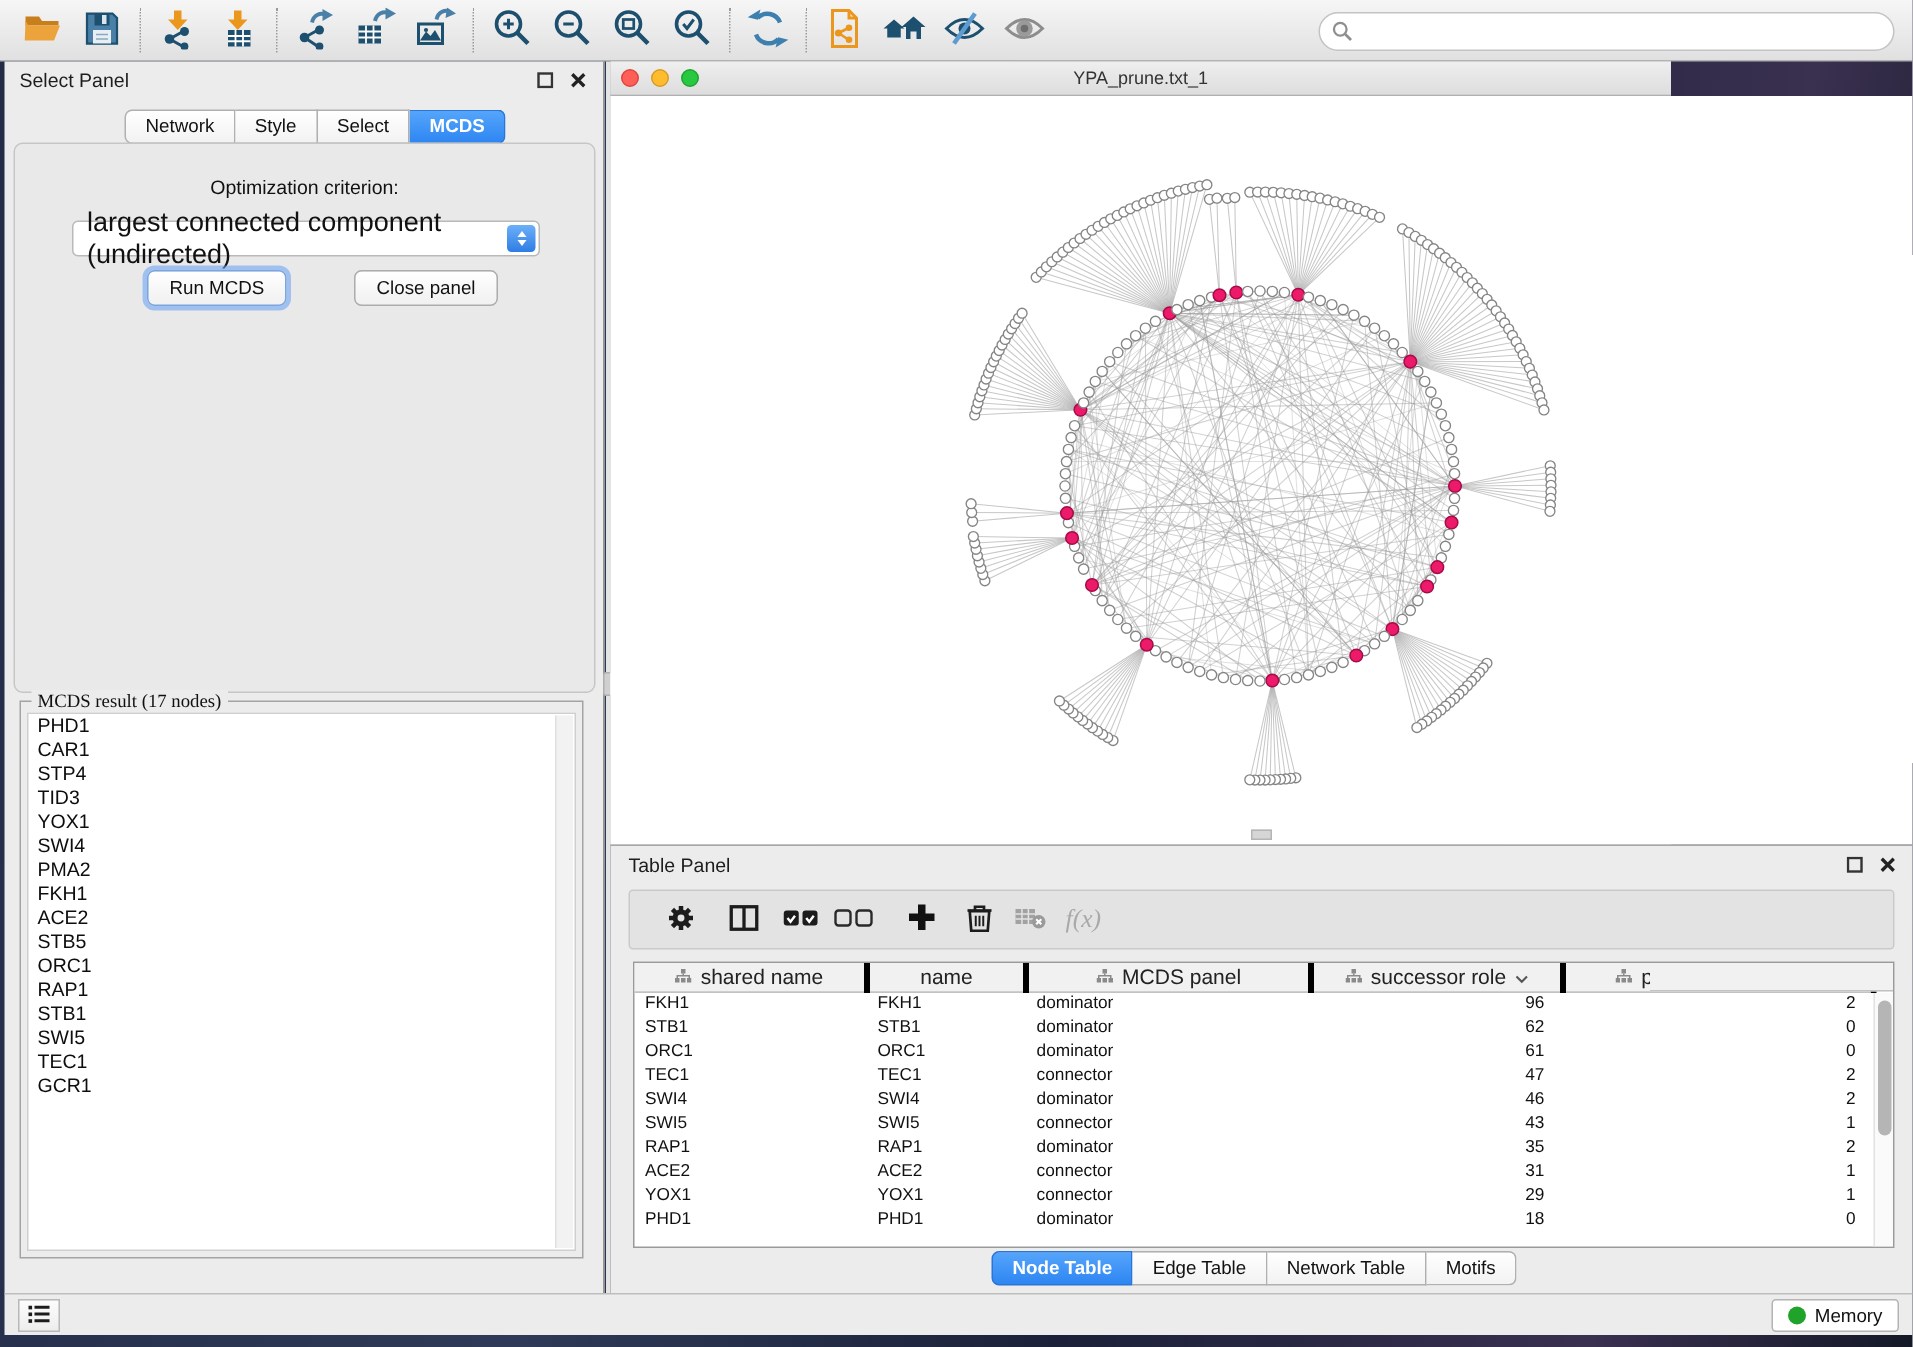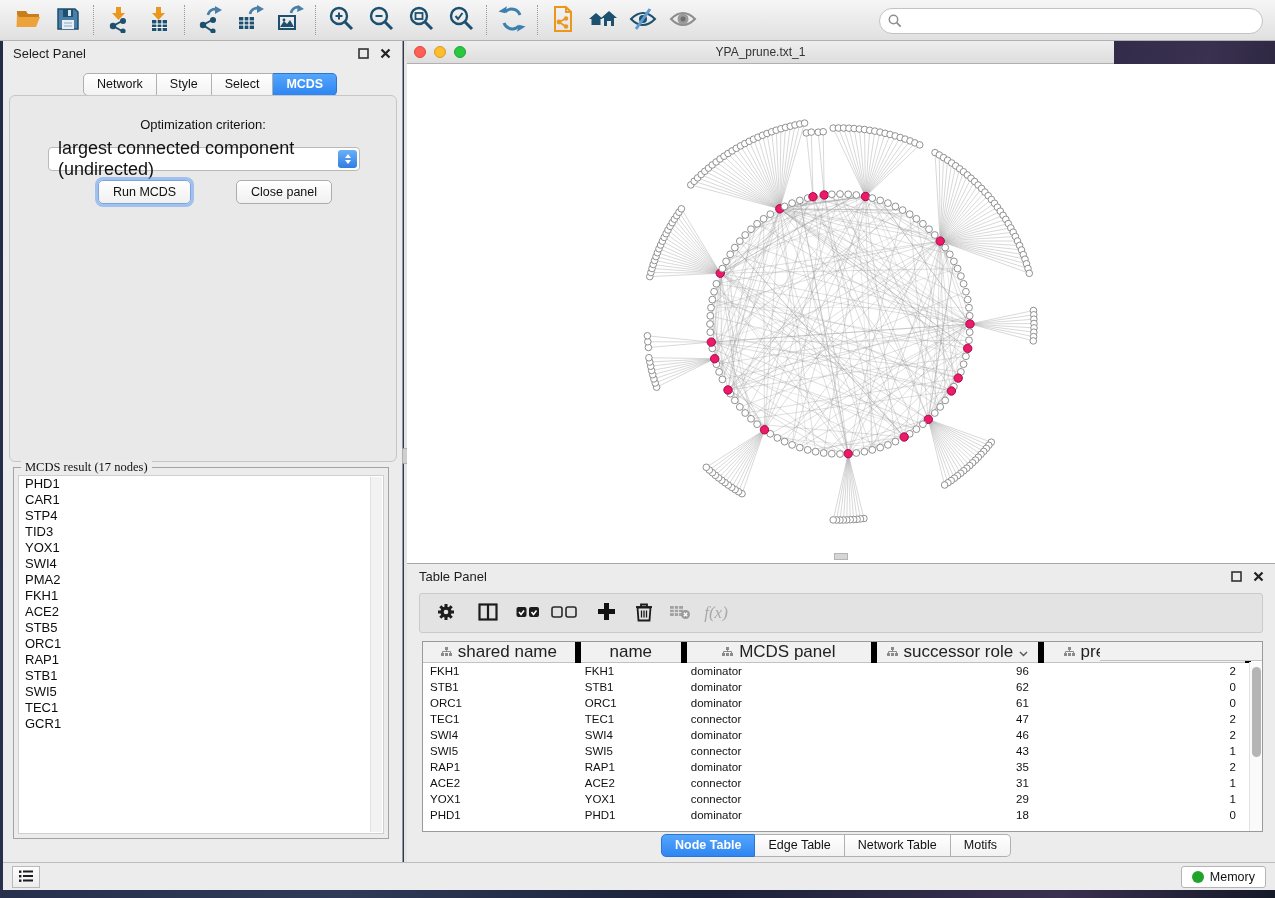--- a/index.html
+++ b/index.html
@@ -65,26 +65,26 @@
   #tl-yellow { background:#febc2e; border:1px solid #d89c23; }
   #tl-green { background:#28c840; border:1px solid #1ea433; }
   #net-title { position:absolute; left:0; right:0; text-align:center; font-size:12px; color:#333; }
   #net-canvas { position:relative; width:868px; height:499px; background:#fff; }
   #net-grip { position:absolute; left:427px; bottom:3px; width:14px; height:7px; background:#d6d6d6; border:1px solid #b5b5b5; }
 
   
   #table-panel { left:407px; top:563px; width:868px; height:299px; background:#ececec; border-top:1px solid #a8a8a8; }
   #tp-toolbar { position:absolute; left:12px; top:29px; width:844px; height:40px; background:#e3e3e3; border:1px solid #cacaca; border-radius:3px;
     display:flex; align-items:center; padding:0 8px; }
-  .tp-ic { width:36px; height:34px; display:flex; align-items:center; justify-content:center; background:transparent; border:none; }
+  .tp-ic { width:36px; height:34px; display:flex; align-items:center; justify-content:flex-end; background:transparent; border:none; }
   #fx-label { font-family:"Liberation Serif", serif; font-style:italic; font-size:17px; color:#a9a9a9; }
   #node-table-wrap { position:absolute; left:15px; top:77px; width:841px; height:191px; background:#fff; border:1px solid #9a9a9a; overflow:hidden; }
   table { border-collapse:collapse; table-layout:fixed; width:828px; }
-  th { height:19px; background:#f1f1f1; border-bottom:1px solid #c2c2c2; border-right:6px solid #000000;
-    font-weight:normal; font-size:17px; color:#222; }
+  th { height:19px; background:#f1f1f1; border-bottom:1px solid #c2c2c2; border-right:4px solid #000000;
+    font-weight:normal; font-size:14px; color:#222; }
   th .hwrap { display:flex; align-items:center; justify-content:center; gap:6px; }
   td { height:16px; font-size:11.5px; color:#111; white-space:nowrap; overflow:hidden; }
   td.txt { padding-left:7px; text-align:left; }
   td.num { padding-right:12px; text-align:right; }
   #tbl-header-fill { position:absolute; left:677px; top:0; width:164px; height:19px; background:#f1f1f1; border-bottom:1px solid #c2c2c2; }
   #tbl-scroll { position:absolute; right:0; top:20px; bottom:0; width:13px; background:#fafafa; border-left:1px solid #e2e2e2; }
   #tbl-thumb { position:absolute; left:2px; top:5px; width:9px; height:90px; background:#b5b5b5; border-radius:5px; }
   #tp-tabs { left:254px; top:270px; }
 
   

